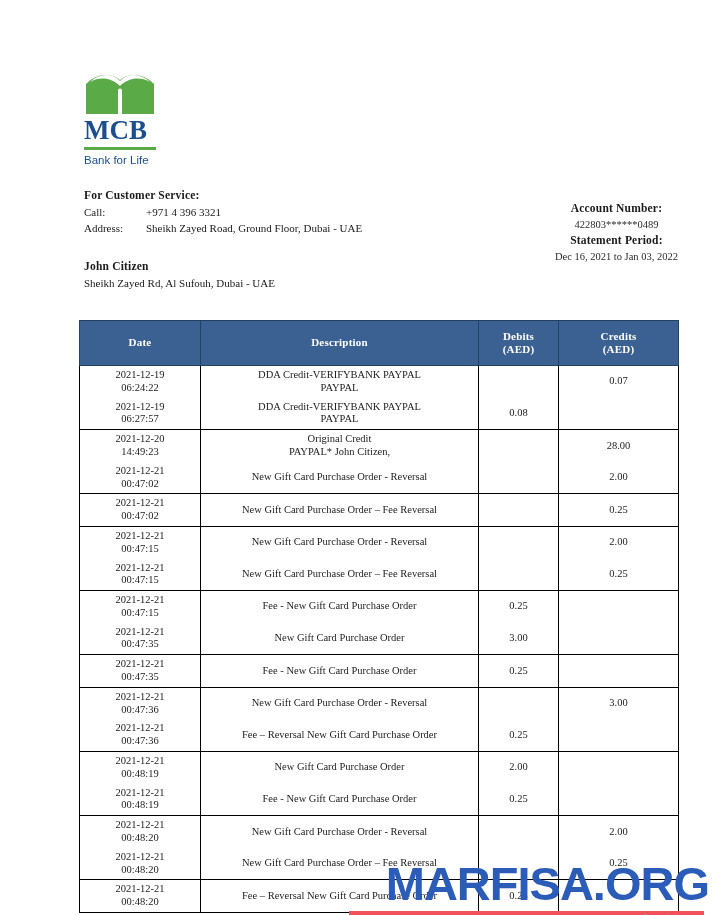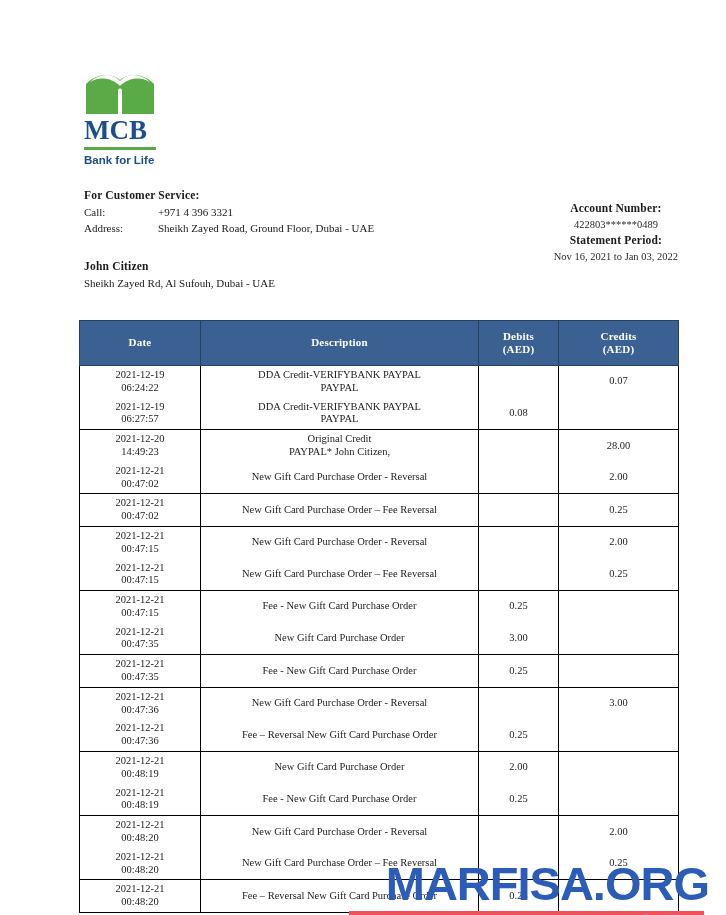--- a/index.html
+++ b/index.html
@@ -48,42 +48,42 @@
     margin-top: 1px;
   }
   .logo-rule {
     width: 72px;
     height: 3px;
     background: #5aab47;
     margin-top: 3px;
   }
   .logo-tag {
     font-family: "Liberation Sans", sans-serif;
-    font-weight: bold;
+    font-weight: normal;
     font-size: 11.5px;
     color: #1b4e8e;
     margin-top: 4px;
     white-space: nowrap;
   }
 
   
   .cs-block {
     position: absolute;
     left: 84px;
     top: 163px;
     font-size: 11px;
     line-height: 1.42;
   }
   .cs-title {
     font-weight: bold;
     font-size: 11.5px;
     margin-bottom: 2px;
     letter-spacing: .2px;
   }
-  .cs-row { display: flex; gap: 12px; }
+  .cs-row { display: flex; }
   .cs-label { width: 62px; flex: 0 0 62px; }
   .cs-value { white-space: nowrap; }
 
   .acct-block {
     position: absolute;
     right: 48px;
     top: 176px;
     text-align: center;
     font-size: 11px;
     line-height: 1.45;
@@ -206,21 +206,21 @@
     <div class="cs-row">
       <span class="cs-label">Address:</span>
       <span class="cs-value">Sheikh Zayed Road, Ground Floor, Dubai - UAE</span>
     </div>
   </div>
 
   <div class="acct-block">
     <div class="acct-label">Account Number:</div>
     <div class="acct-value">422803******0489</div>
     <div class="acct-label">Statement Period:</div>
-    <div class="acct-value">Nov 16, 2021 to Jan 03, 2022</div>
+    <div class="acct-value">Dec 16, 2021 to Jan 03, 2022</div>
   </div>
 
   <div class="holder-block">
     <div class="holder-name">John Citizen</div>
     <div class="holder-addr">Sheikh Zayed Rd, Al Sufouh, Dubai - UAE</div>
   </div>
 
   <table class="stmt-table">
     <colgroup>
       <col class="c-date">

